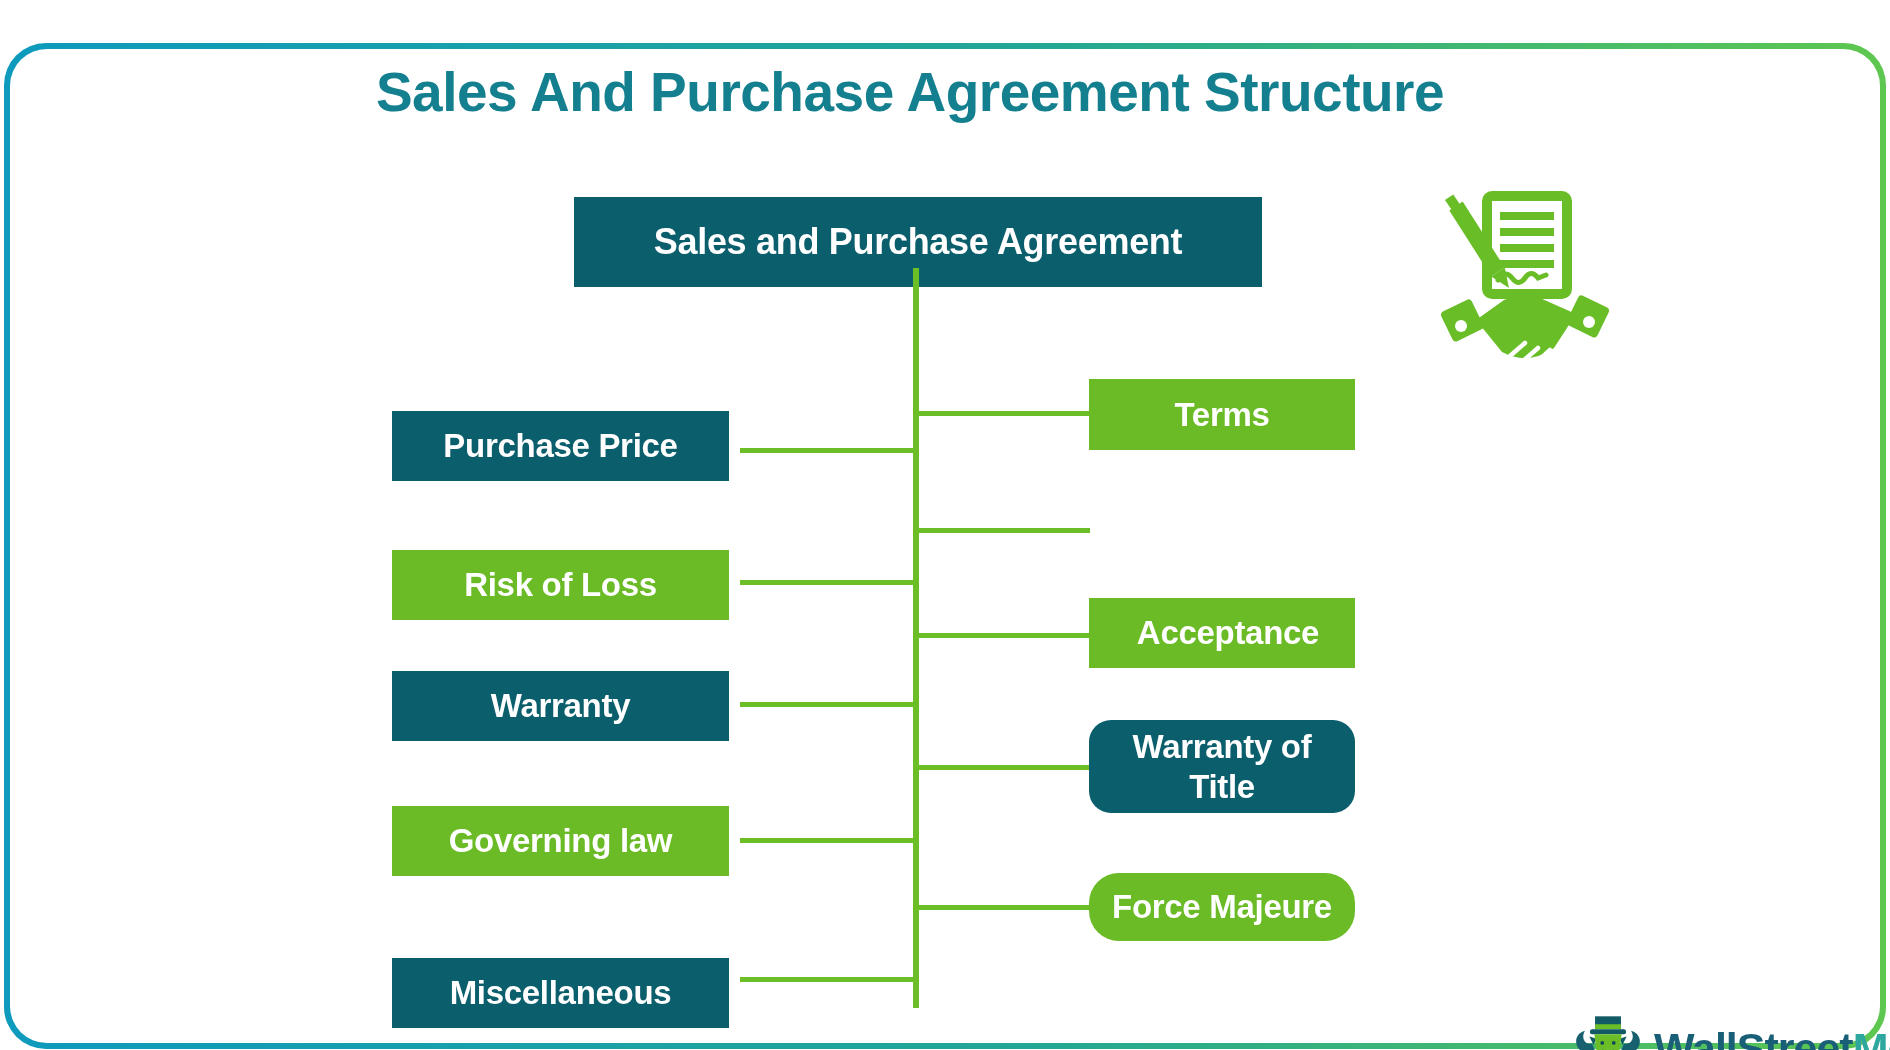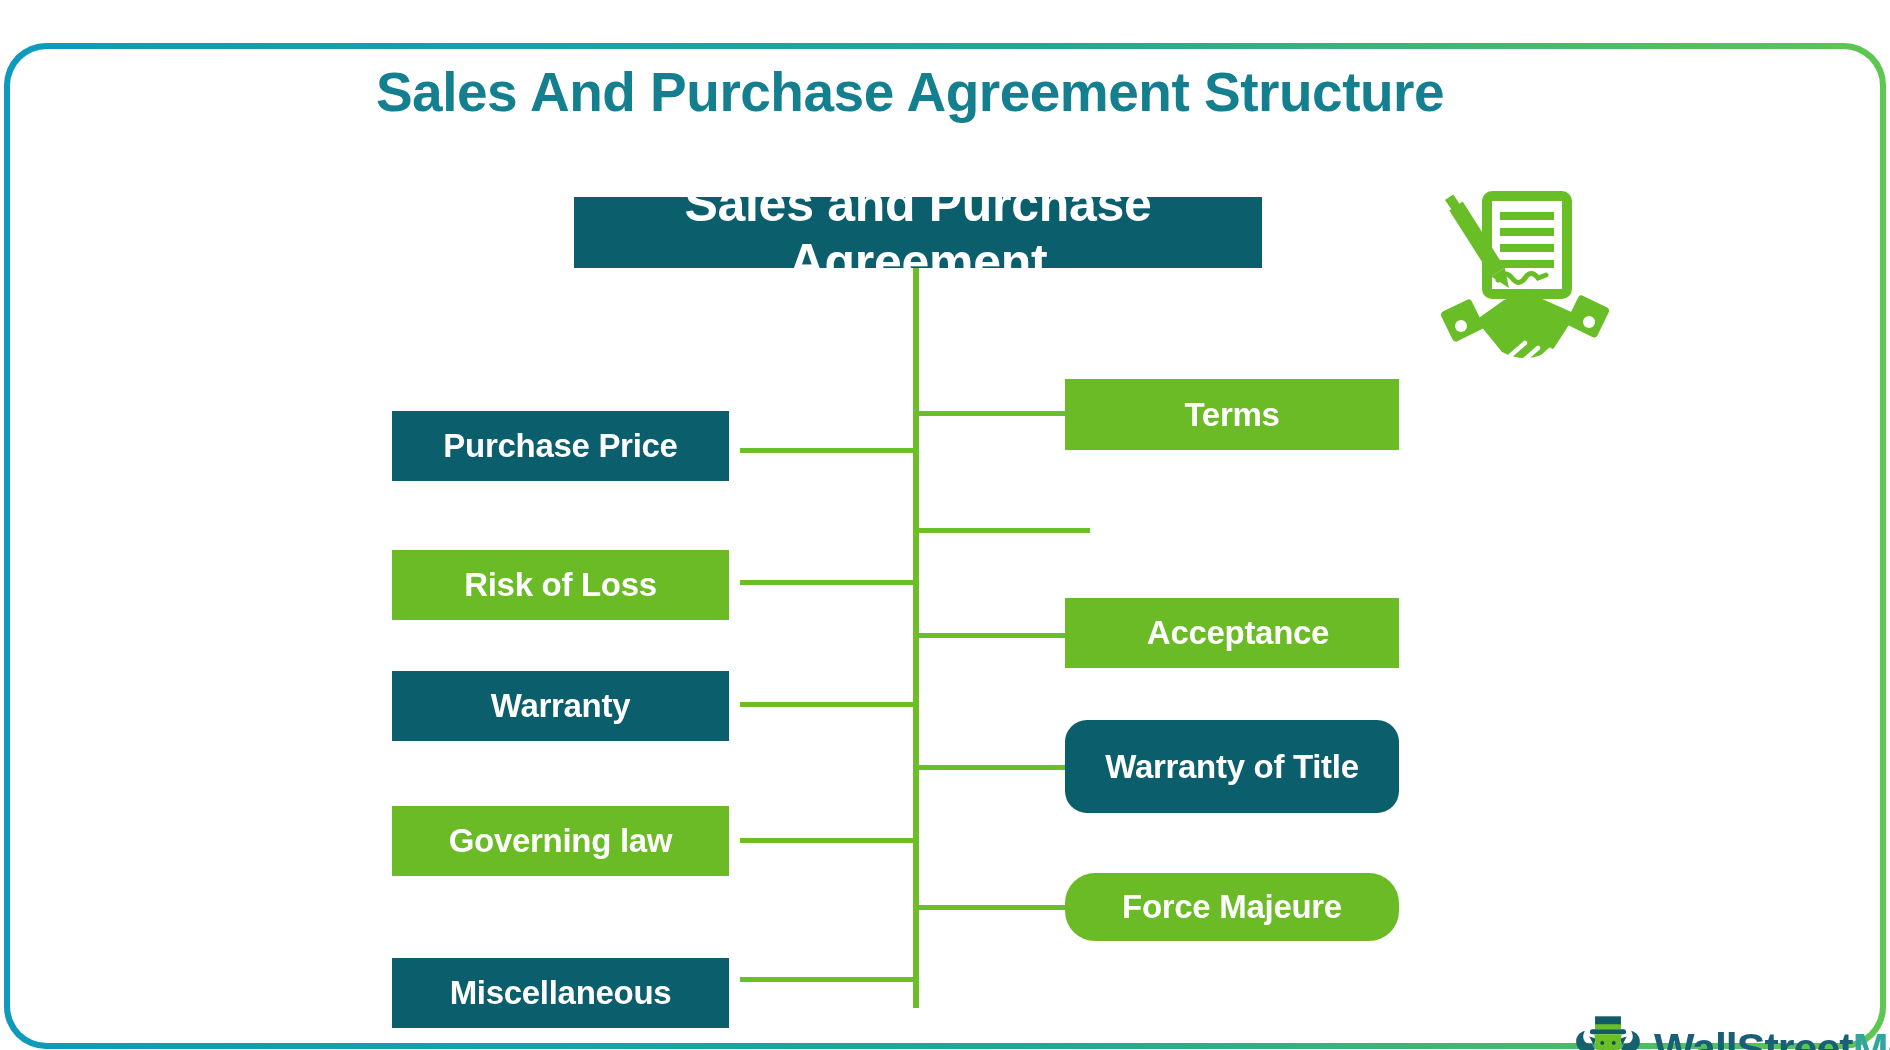--- a/index.html
+++ b/index.html
@@ -35,26 +35,26 @@
   .node {
     position: absolute;
     display: flex; align-items: center; justify-content: center;
     color: #ffffff; font-weight: 800; text-align: center;
     font-size: 33px; letter-spacing: -0.3px;
   }
   .node.teal  { background: #0b5e6b; }
   .node.green { background: #6abb26; }
 
   .root-node {
-    left: 574px; top: 157px; width: 688px; height: 71px;
-    font-size: 50px;
+    left: 574px; top: 157px; width: 688px; height: 90px;
+    font-size: 36px;
   }
 
   .left-node  { left: 392px;  width: 337px; height: 70px; }
-  .right-node { left: 1065px; width: 334px; height: 71px; }
+  .right-node { left: 1089px; width: 266px; height: 71px; }
 
   .pos-l0 { top: 371px; }
   .pos-l1 { top: 510px; }
   .pos-l2 { top: 631px; }
   .pos-l3 { top: 766px; }
   .pos-l4 { top: 918px; }
 
   .pos-r0 { top: 339px; }
   .pos-r1 { top: 455px; }
   .pos-r2 { top: 558px; height: 70px; padding-left: 12px; }

